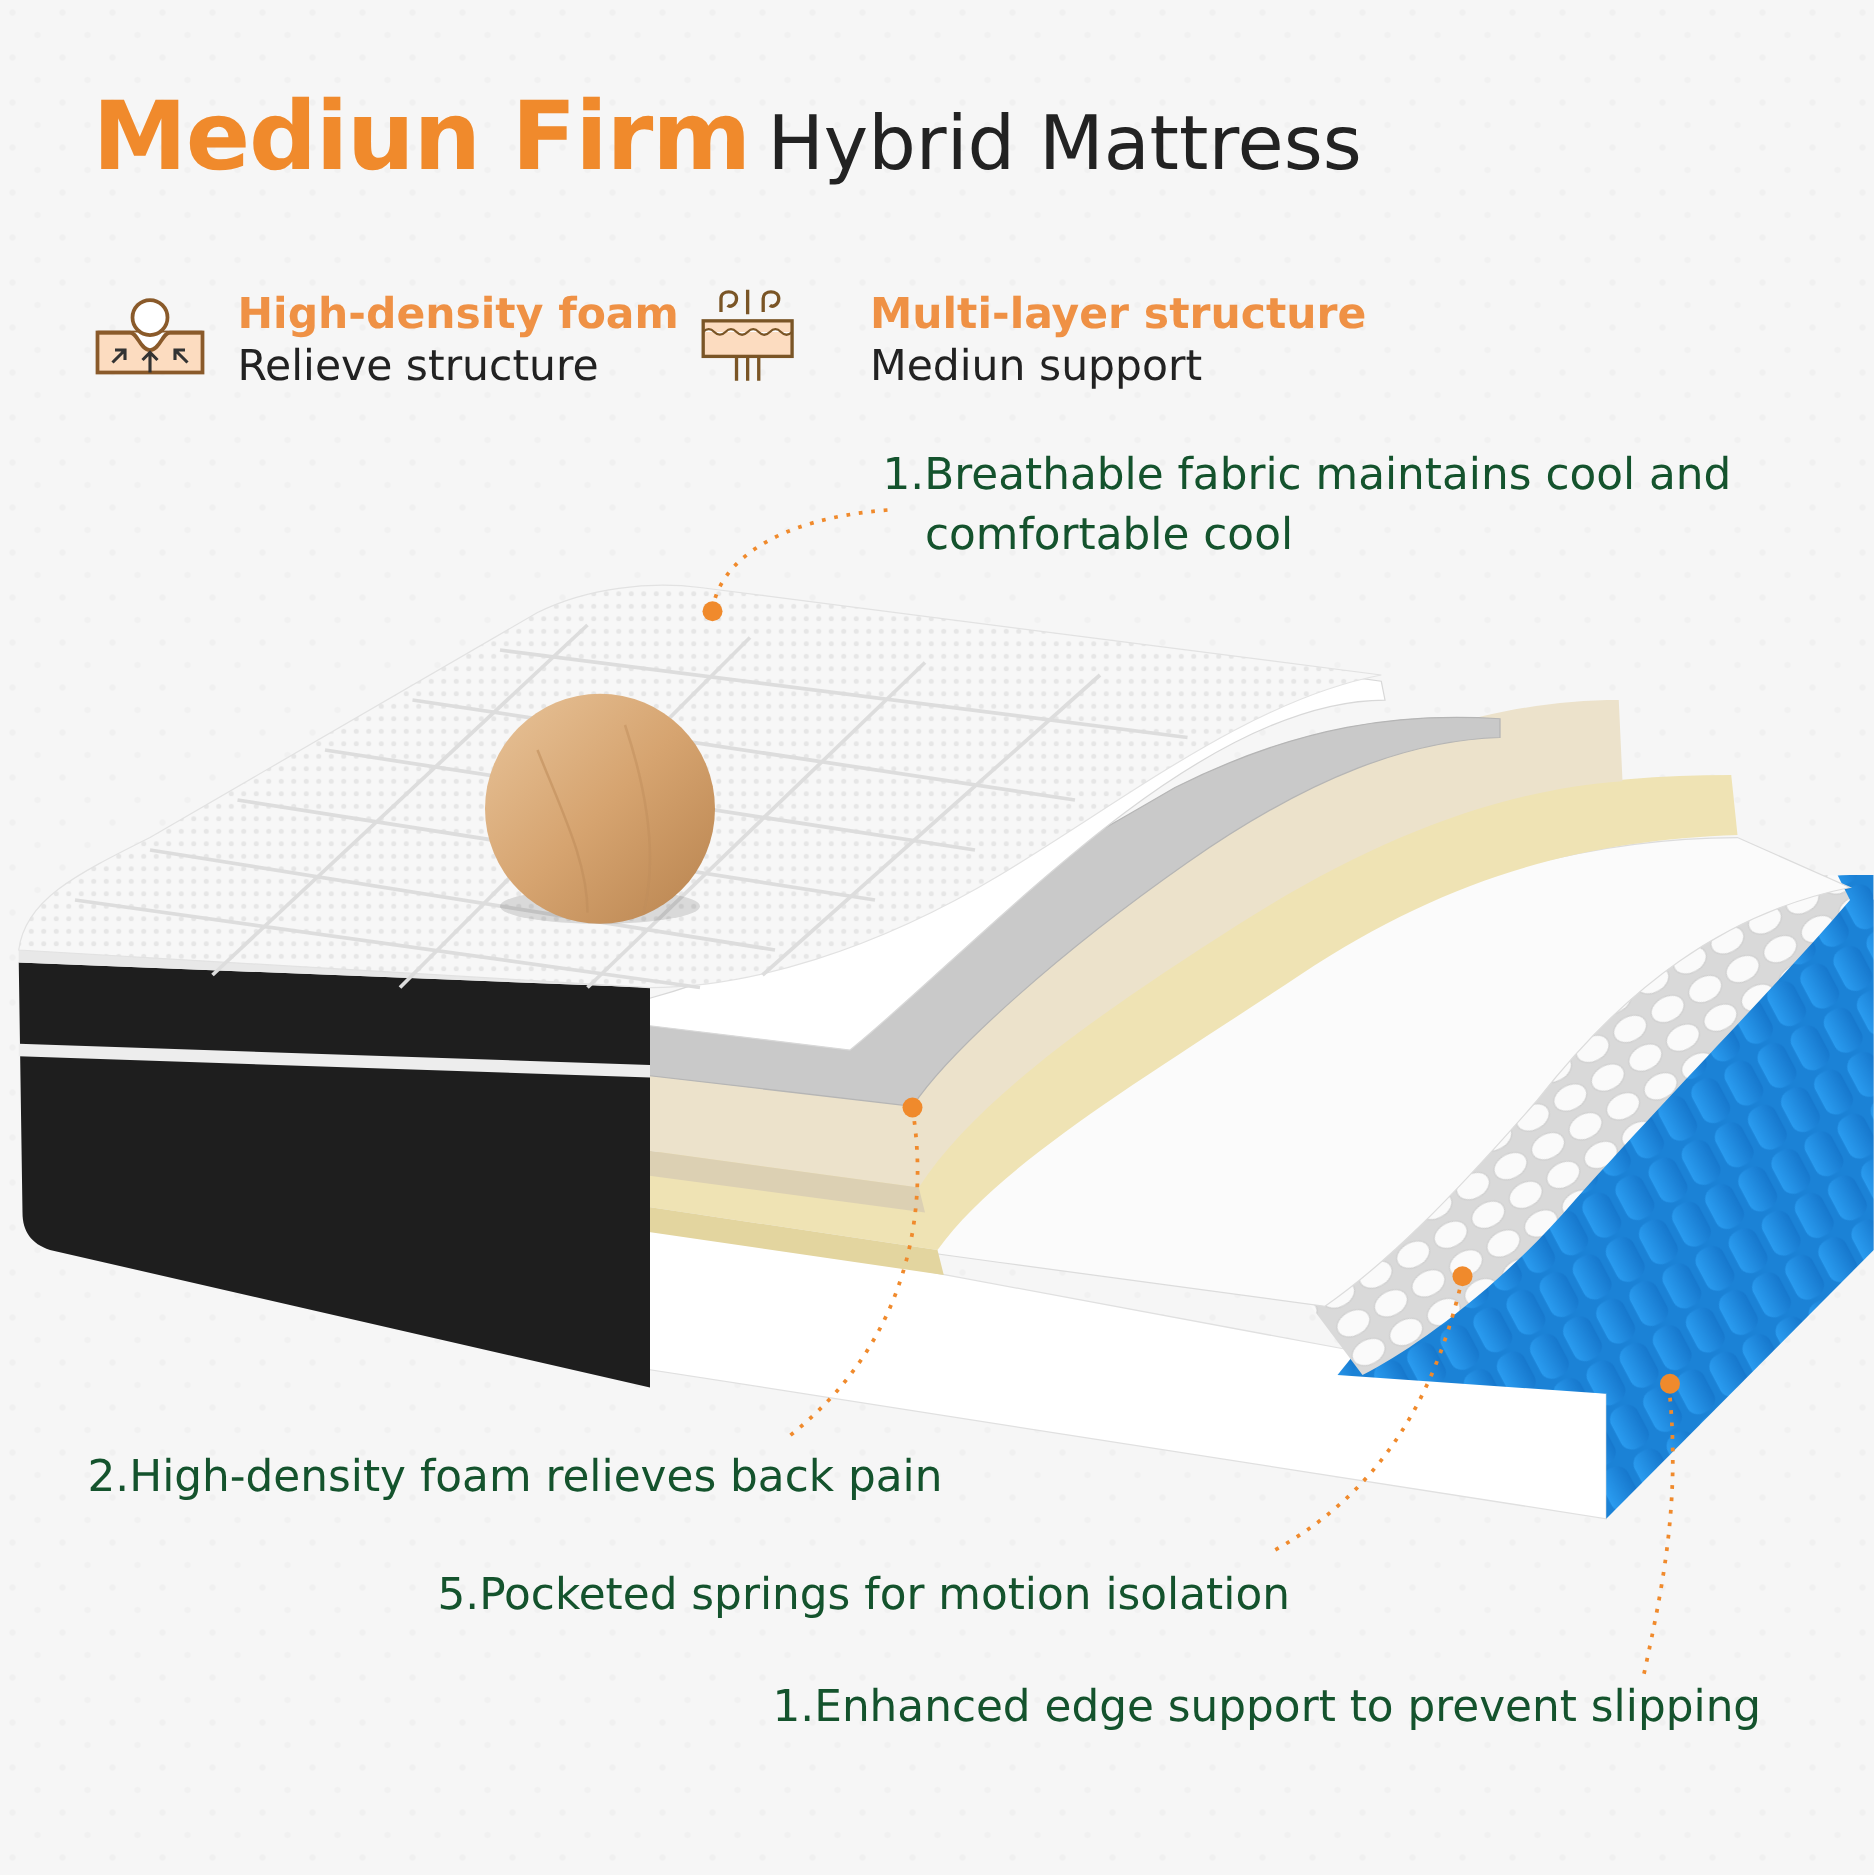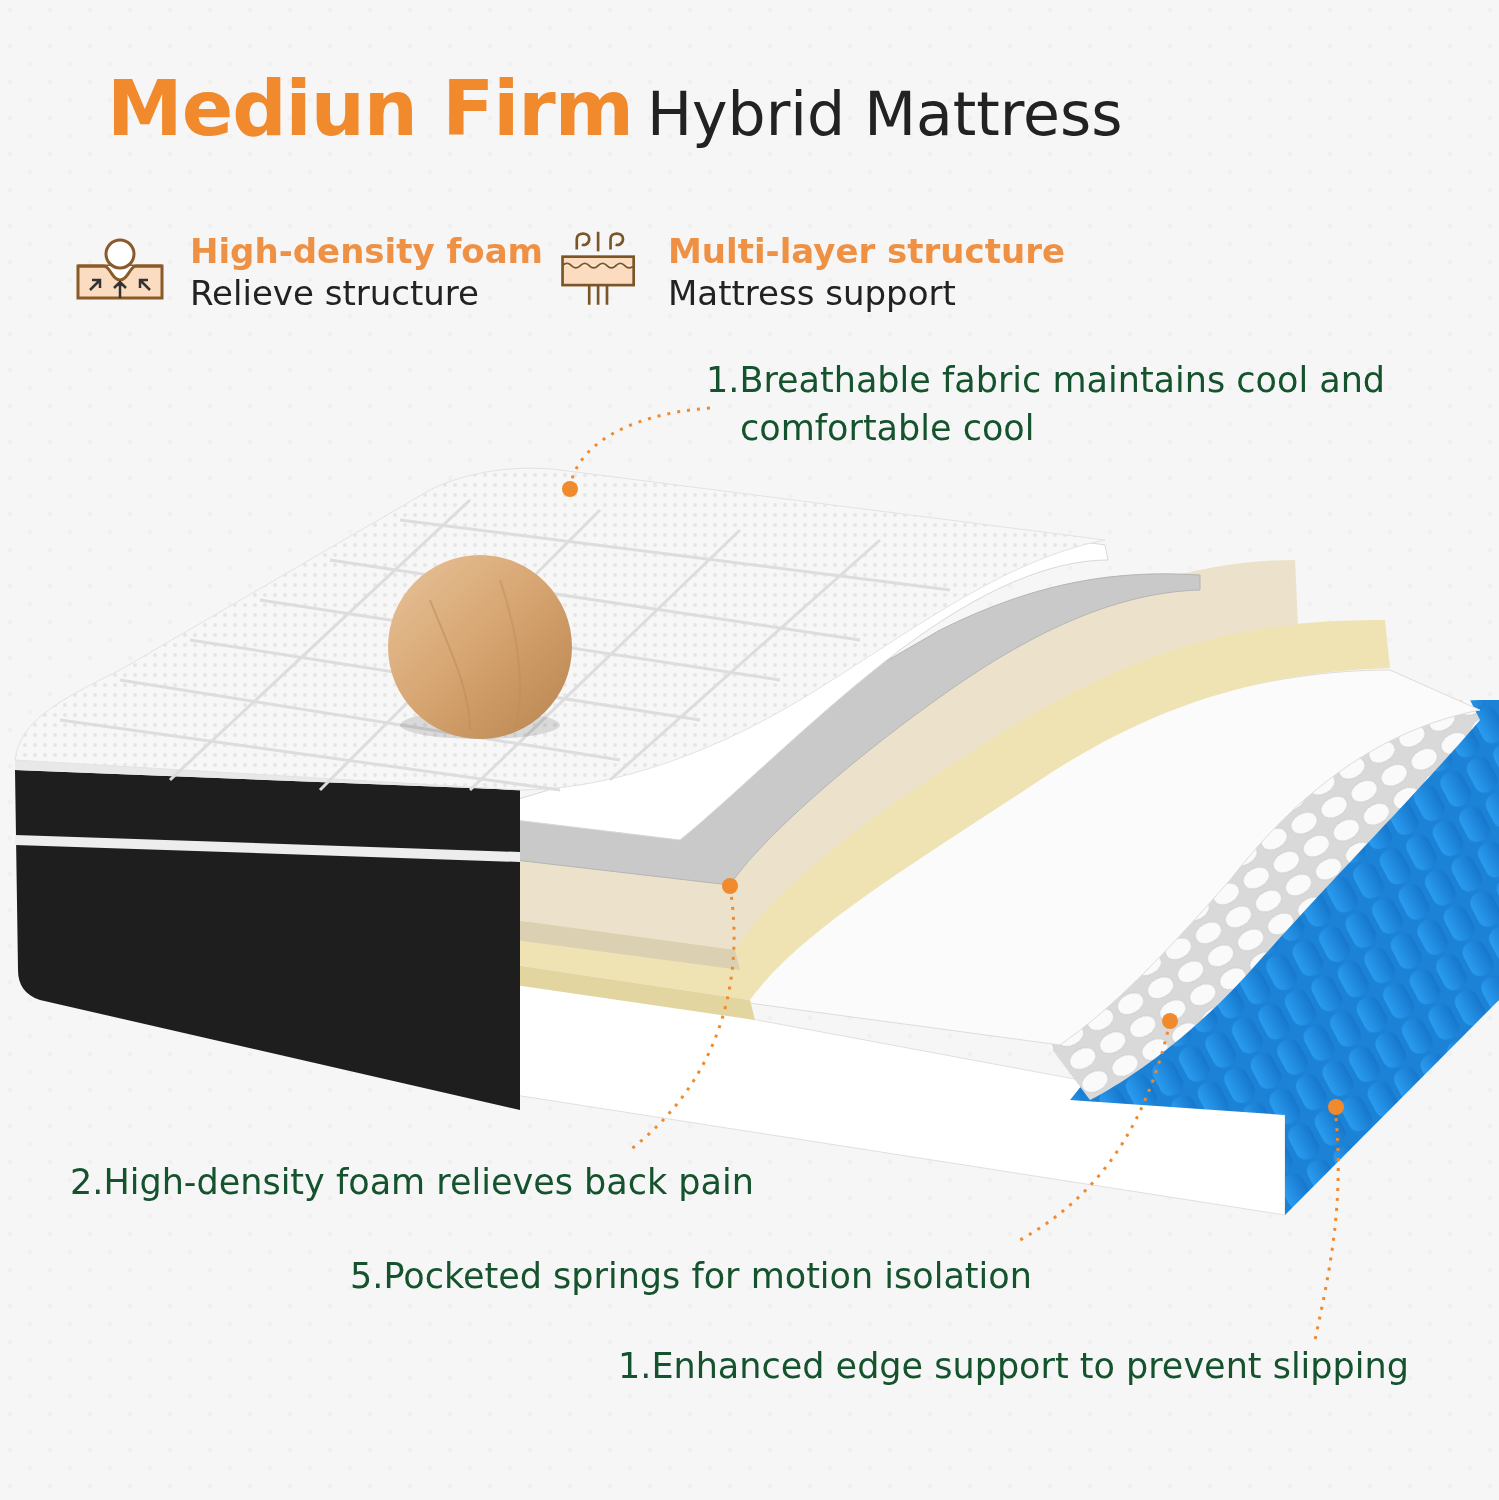--- a/index.html
+++ b/index.html
@@ -3,21 +3,21 @@
 <meta charset="utf-8">
 <style>
   html,body{margin:0;padding:0;}
   body{width:1499px;height:1500px;overflow:hidden;position:relative;
     background:#f6f6f6;font-family:"DejaVu Sans","Liberation Sans",sans-serif;color:#222;}
   .bg-pattern{position:absolute;inset:0;
     background-image:
       radial-gradient(circle at 10px 10px, rgba(0,0,0,0.025) 2px, transparent 3px),
       radial-gradient(circle at 30px 28px, rgba(0,0,0,0.02) 2px, transparent 3px);
     background-size:40px 36px;}
-  .title{position:absolute;left:74px;top:64px;white-space:nowrap;margin-left:33px;}
+  .title{position:absolute;left:74px;top:64px;white-space:nowrap;}
   .title .accent{font-weight:bold;color:#f08a2c;font-size:76px;letter-spacing:-1px;}
   .title .rest{color:#222;font-size:60px;margin-left:14px;}
   .feature{position:absolute;top:198px;display:flex;align-items:flex-start;margin-top:32px;}
   .feature .icon{width:90px;height:80px;margin-right:24px;}
   .feature .ft{line-height:42px;}
   .feature .h{font-weight:bold;color:#ef9145;font-size:34px;white-space:nowrap;}
   .feature .s{color:#222;font-size:34px;white-space:nowrap;}
   .callout{position:absolute;font-size:35px;color:#14532d;white-space:nowrap;line-height:48px;}
   svg.art{position:absolute;left:0;top:0;}
 </style>
@@ -128,32 +128,32 @@
     <path d="M2,36 L28,36 C34,36 36,50 44,50 C52,50 54,36 60,36 L86,36" fill="#fff" stroke="#8a5a2a" stroke-width="3"></path>
     <circle cx="44" cy="24" r="14" fill="#fff" stroke="#8a5a2a" stroke-width="3"></circle>
     <path d="M44,68 L44,52 M38,58 L44,52 L50,58 M14,60 L24,50 M16,50 L24,50 L24,58 M74,60 L64,50 M72,50 L64,50 L64,58" stroke="#333" stroke-width="2.5" fill="none"></path>
   </svg>
   <div class="ft">
     <div class="h">High-density foam</div>
     <div class="s">Relieve structure</div>
   </div>
 </div>
 
-<div class="feature" style="left:554px;">
+<div class="feature" style="left:554px;gap:28px;">
   <svg class="icon" viewBox="0 0 90 90">
     <path d="M20,22 L20,10 C20,2 34,2 34,10 C34,16 28,18 26,16" stroke="#7a5526" stroke-width="3" fill="none"></path>
     <path d="M44,2 L44,24" stroke="#7a5526" stroke-width="3"></path>
     <path d="M58,22 L58,10 C58,2 72,2 72,10 C72,16 66,18 64,16" stroke="#7a5526" stroke-width="3" fill="none"></path>
     <rect x="4" y="30" width="80" height="32" fill="#fcdcc0" stroke="#7a5526" stroke-width="3"></rect>
     <path d="M4,40 q5,-5 10,0 q5,5 10,0 q5,-5 10,0 q5,5 10,0 q5,-5 10,0 q5,5 10,0 q5,-5 10,0 q5,5 10,0" stroke="#7a5526" stroke-width="2" fill="#fff"></path>
     <path d="M34,62 L34,84 M44,62 L44,84 M54,62 L54,84" stroke="#7a5526" stroke-width="3"></path>
   </svg>
   <div class="ft">
     <div class="h">Multi-layer structure</div>
-    <div class="s">Mattress support</div>
+    <div class="s">Mediun support</div>
   </div>
 </div>
 
 <div class="callout" style="left:706px;top:356px;">
   <div>1.Breathable fabric maintains cool and</div>
   <div style="margin-left:34px;">comfortable cool</div>
 </div>
 
 <div class="callout" style="left:70px;top:1158px;">2.High-density foam relieves back pain</div>
 <div class="callout" style="left:350px;top:1252px;">5.Pocketed springs for motion isolation</div>

